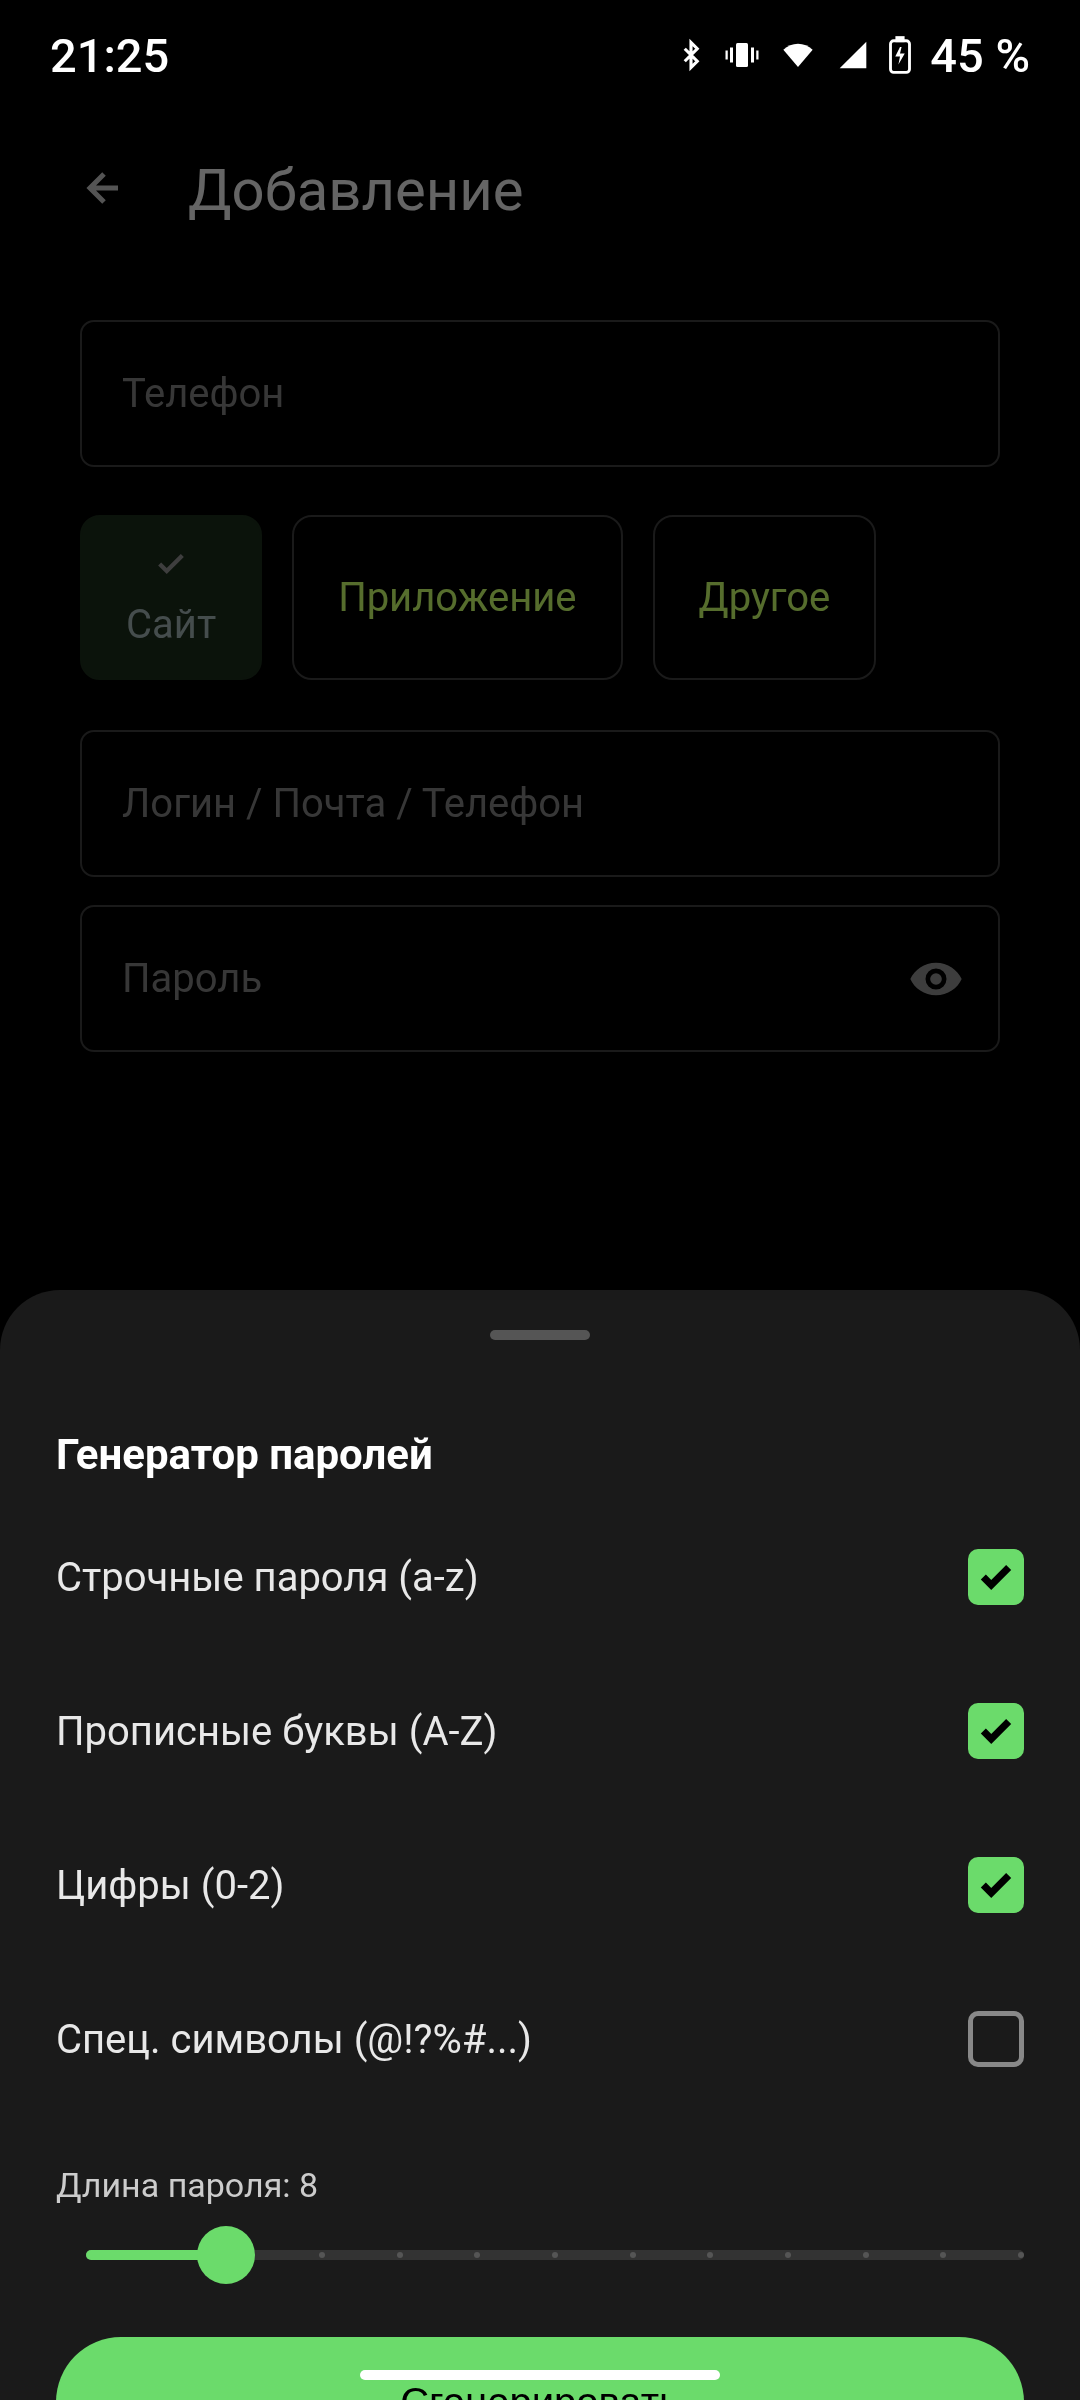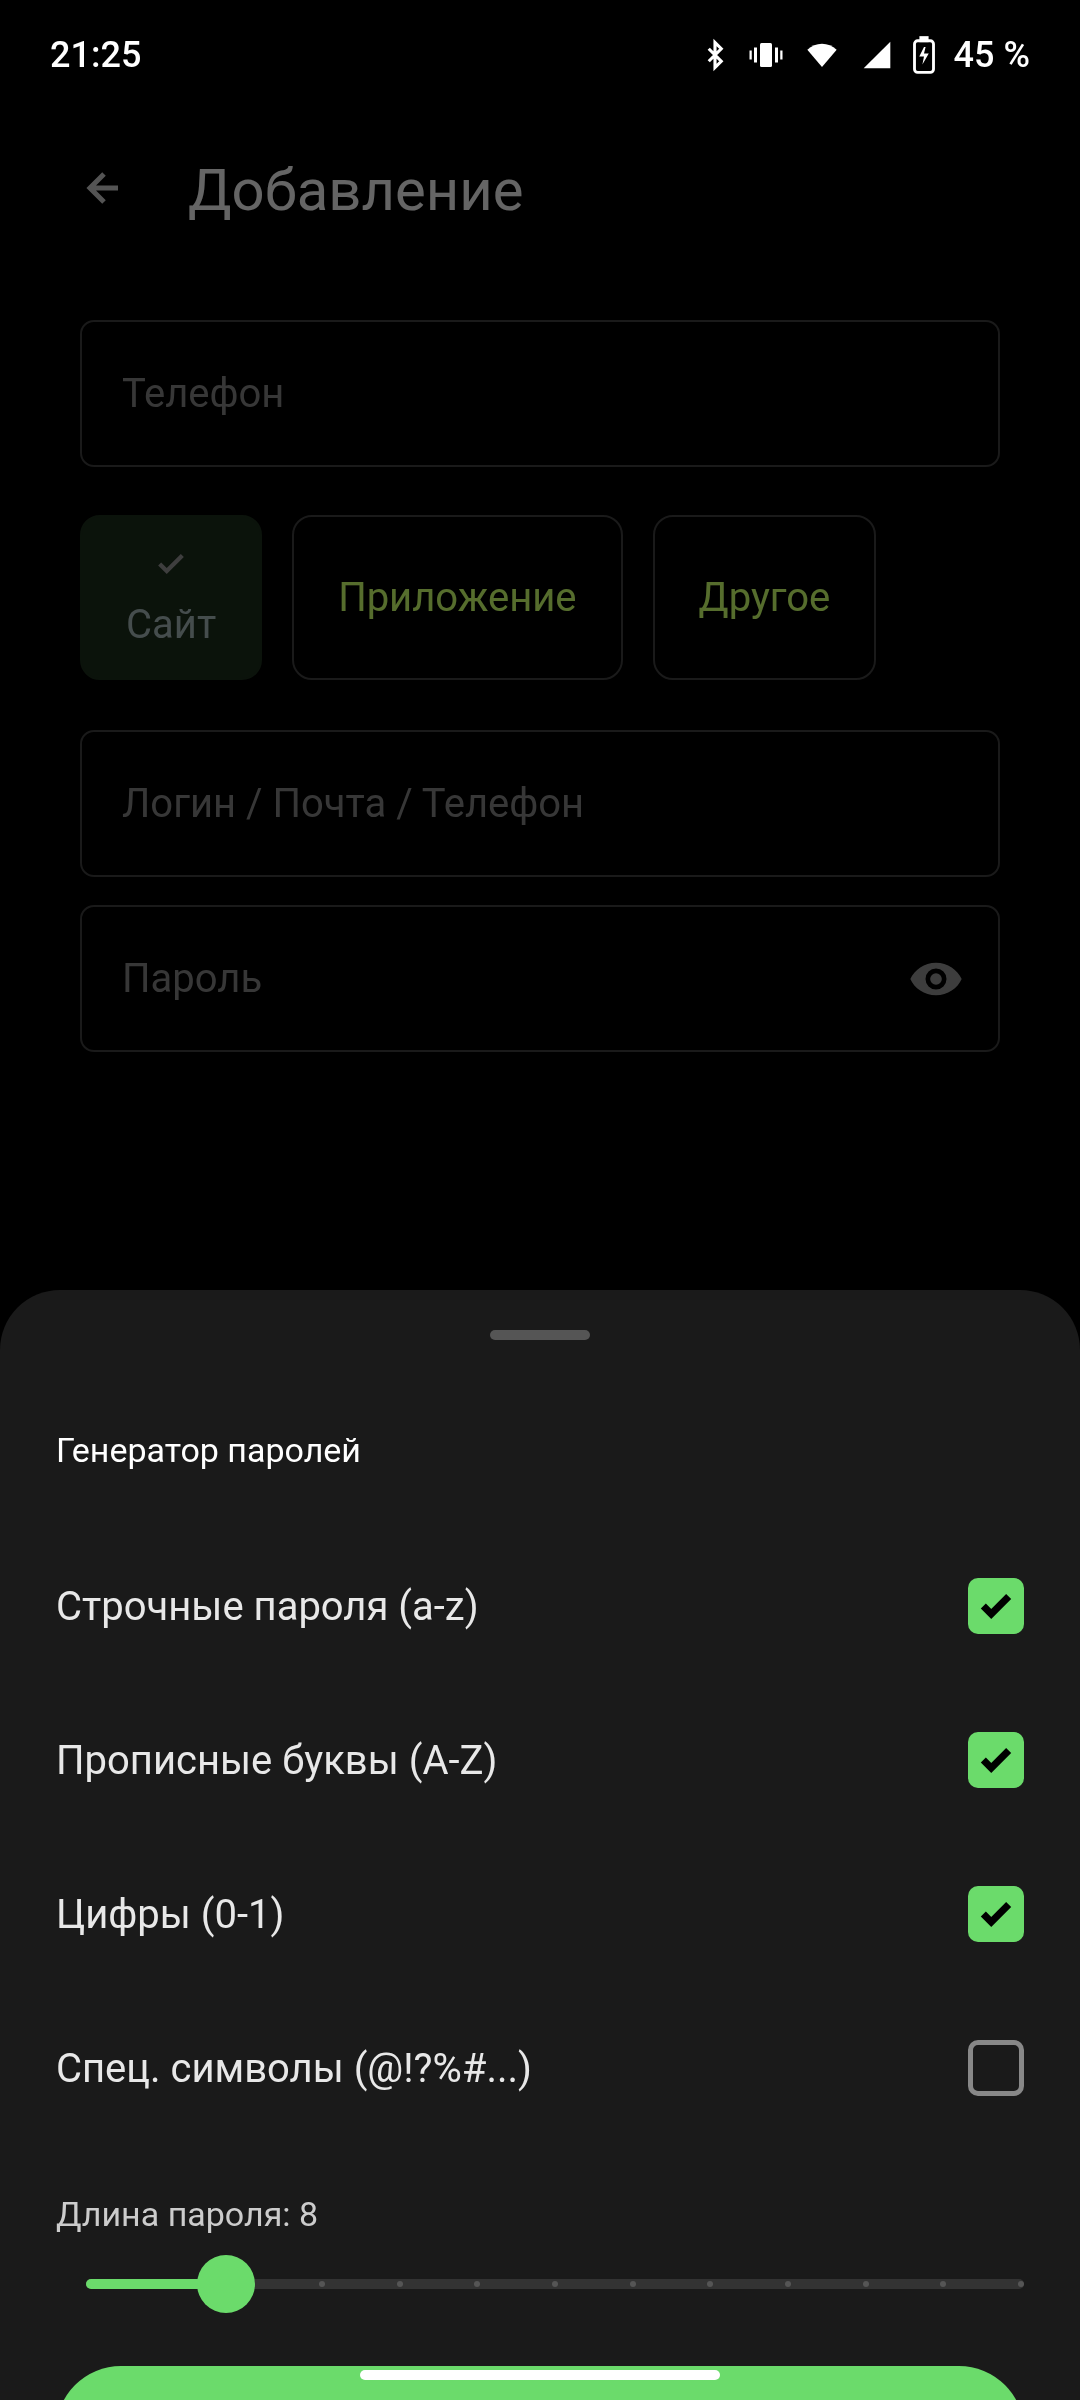--- a/index.html
+++ b/index.html
@@ -1,39 +1,39 @@
 <!DOCTYPE html>
 <html><head>
 <meta charset="utf-8">
 <style>
   * { box-sizing: border-box; margin: 0; padding: 0; }
   html, body { width: 1080px; height: 2400px; background: #000; font-family: Roboto, -apple-system, sans-serif; color: #e0e0e0; overflow: hidden; }
   
-  .status-bar { height: 110px; display: flex; align-items: center; justify-content: space-between; padding: 16px 50px; font-size: 36px; font-weight: 500; color: #fff; }
+  .status-bar { height: 110px; display: flex; align-items: center; justify-content: space-between; padding: 16px 50px; font-size: 47px; font-weight: 500; color: #fff; }
   .status-right { display: flex; align-items: center; gap: 18px; }
   .status-icon { display: inline-flex; align-items: center; }
   
   .backdrop { position: absolute; top: 110px; left: 0; right: 0; bottom: 0; padding: 0 80px; opacity: 0.45; }
   .app-header { display: flex; align-items: center; gap: 60px; height: 160px; }
   .back-arrow { width: 48px; height: 48px; }
   .page-title { font-size: 58px; color: #e0e0e0; }
   
   .field { border: 2px solid #3a3a3a; border-radius: 14px; padding: 48px 40px; margin-top: 50px; font-size: 40px; color: #7a7a7a; position: relative; }
   .field.tight { margin-top: 28px; }
   
   .chips { display: flex; gap: 30px; margin-top: 48px; }
   .chip { border: 2px solid #3a3a3a; border-radius: 20px; padding: 30px 44px; font-size: 40px; color: #bef264; display: flex; align-items: center; gap: 20px; }
   .chip.selected { background: #1a2a1a; border-color: #1a2a1a; color: #9aa; flex-direction: column; }
   .chip-check { width: 34px; height: 34px; }
   
   .eye { position: absolute; right: 34px; top: 50%; transform: translateY(-50%); width: 56px; height: 56px; }
   
   .sheet { position: absolute; left: 0; right: 0; bottom: 0; top: 1290px; background: #1a1a1a; border-top-left-radius: 60px; border-top-right-radius: 60px; padding: 40px 56px 60px 56px; }
   .grab-handle { width: 100px; height: 10px; background: #555; border-radius: 6px; margin: 0 auto 90px auto; }
-  .sheet-title { font-size: 34px; font-weight: 400; color: #fff; margin-bottom: 108px; }
+  .sheet-title { font-size: 42px; font-weight: 700; color: #fff; margin-bottom: 70px; }
   
   .option-row { display: flex; align-items: center; justify-content: space-between; margin-bottom: 98px; }
   .option-label { font-size: 40px; color: #e8e8e8; }
   .checkbox { width: 56px; height: 56px; border-radius: 10px; display: flex; align-items: center; justify-content: center; flex-shrink: 0; }
   .checkbox.checked { background: #6bdb6b; }
   .checkbox.unchecked { border: 5px solid #888; }
   .check-mark { width: 38px; height: 38px; }
   
   .length-label { font-size: 34px; color: #ccc; margin-bottom: 28px; }
   .slider { position: relative; height: 44px; margin-bottom: 60px; }
@@ -148,21 +148,21 @@
   <div class="option-row">
     <span class="option-label">Прописные буквы (A-Z)</span>
     <div class="checkbox checked">
       <svg class="check-mark" viewBox="0 0 24 24" fill="none" stroke="#000" stroke-width="4.5">
           <path d="M20 6L9 17l-5-5"></path>
         </svg>
     </div>
   </div>
 
   <div class="option-row">
-    <span class="option-label">Цифры (0-1)</span>
+    <span class="option-label">Цифры (0-2)</span>
     <div class="checkbox checked">
       <svg class="check-mark" viewBox="0 0 24 24" fill="none" stroke="#000" stroke-width="4.5">
           <path d="M20 6L9 17l-5-5"></path>
         </svg>
     </div>
   </div>
 
   <div class="option-row">
     <span class="option-label">Спец. символы (@!?%#...)</span>
     <div class="checkbox unchecked"></div>

